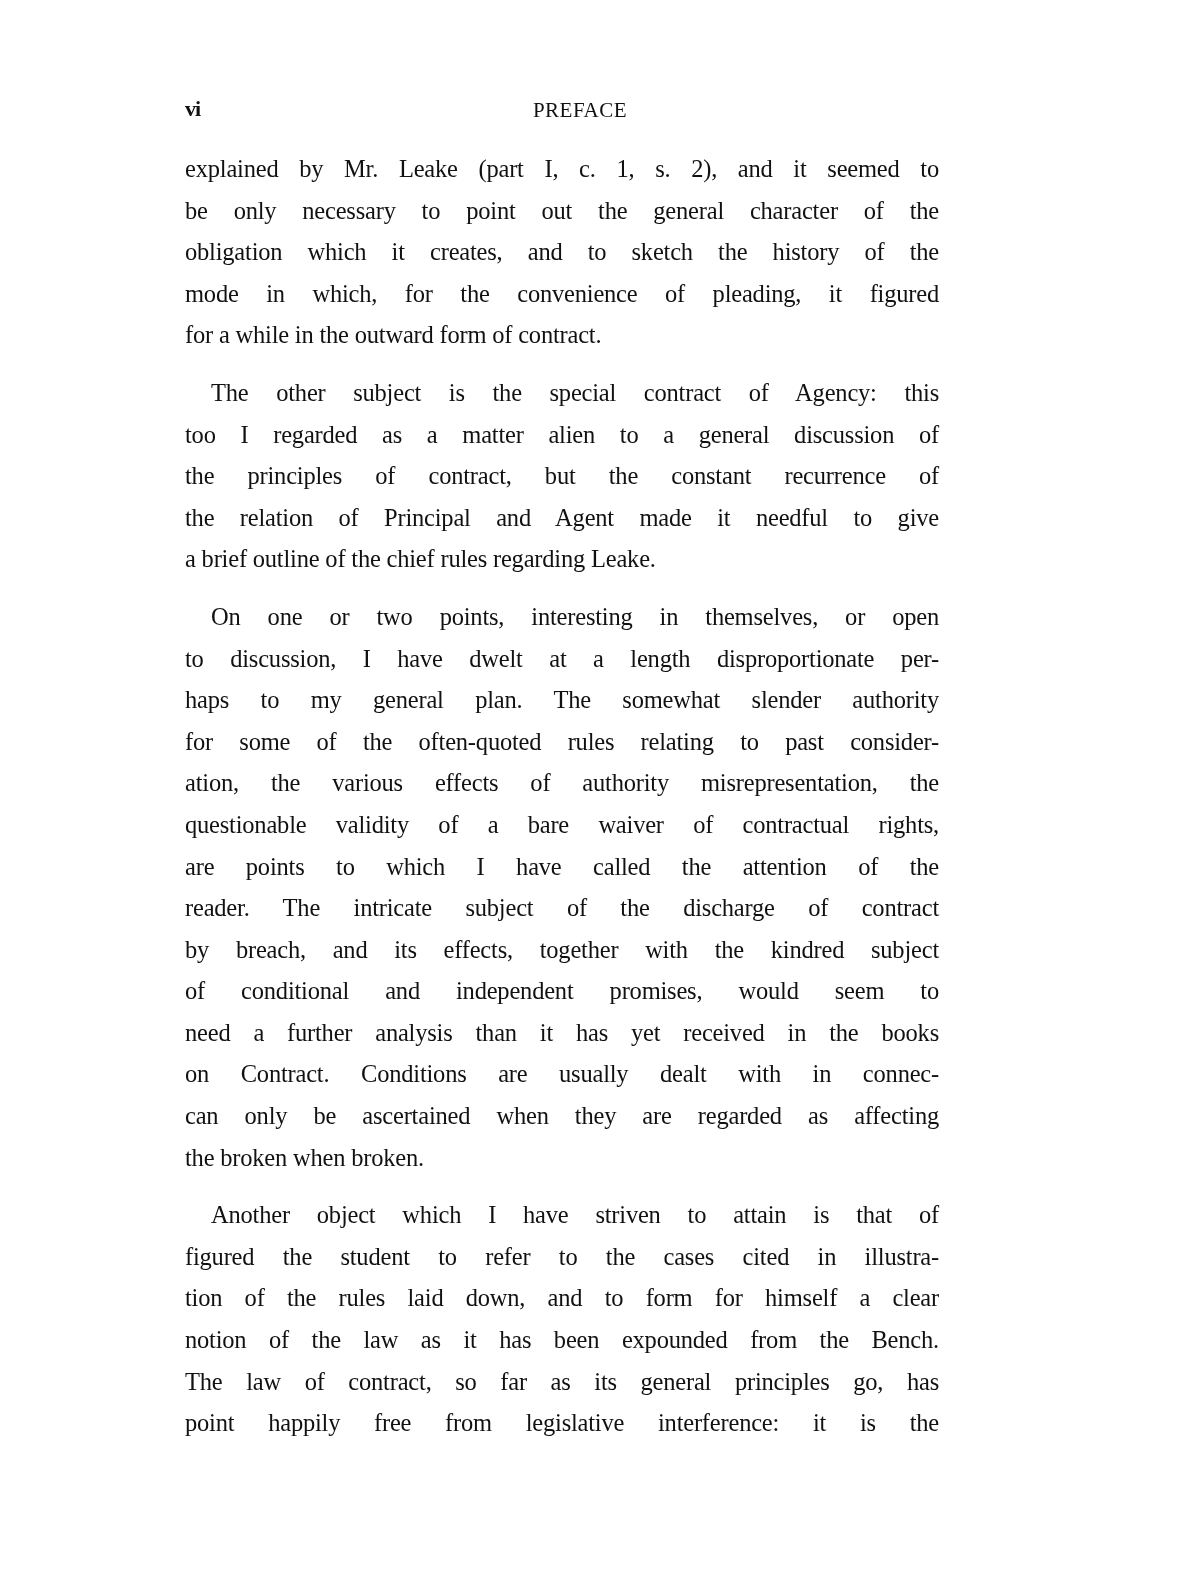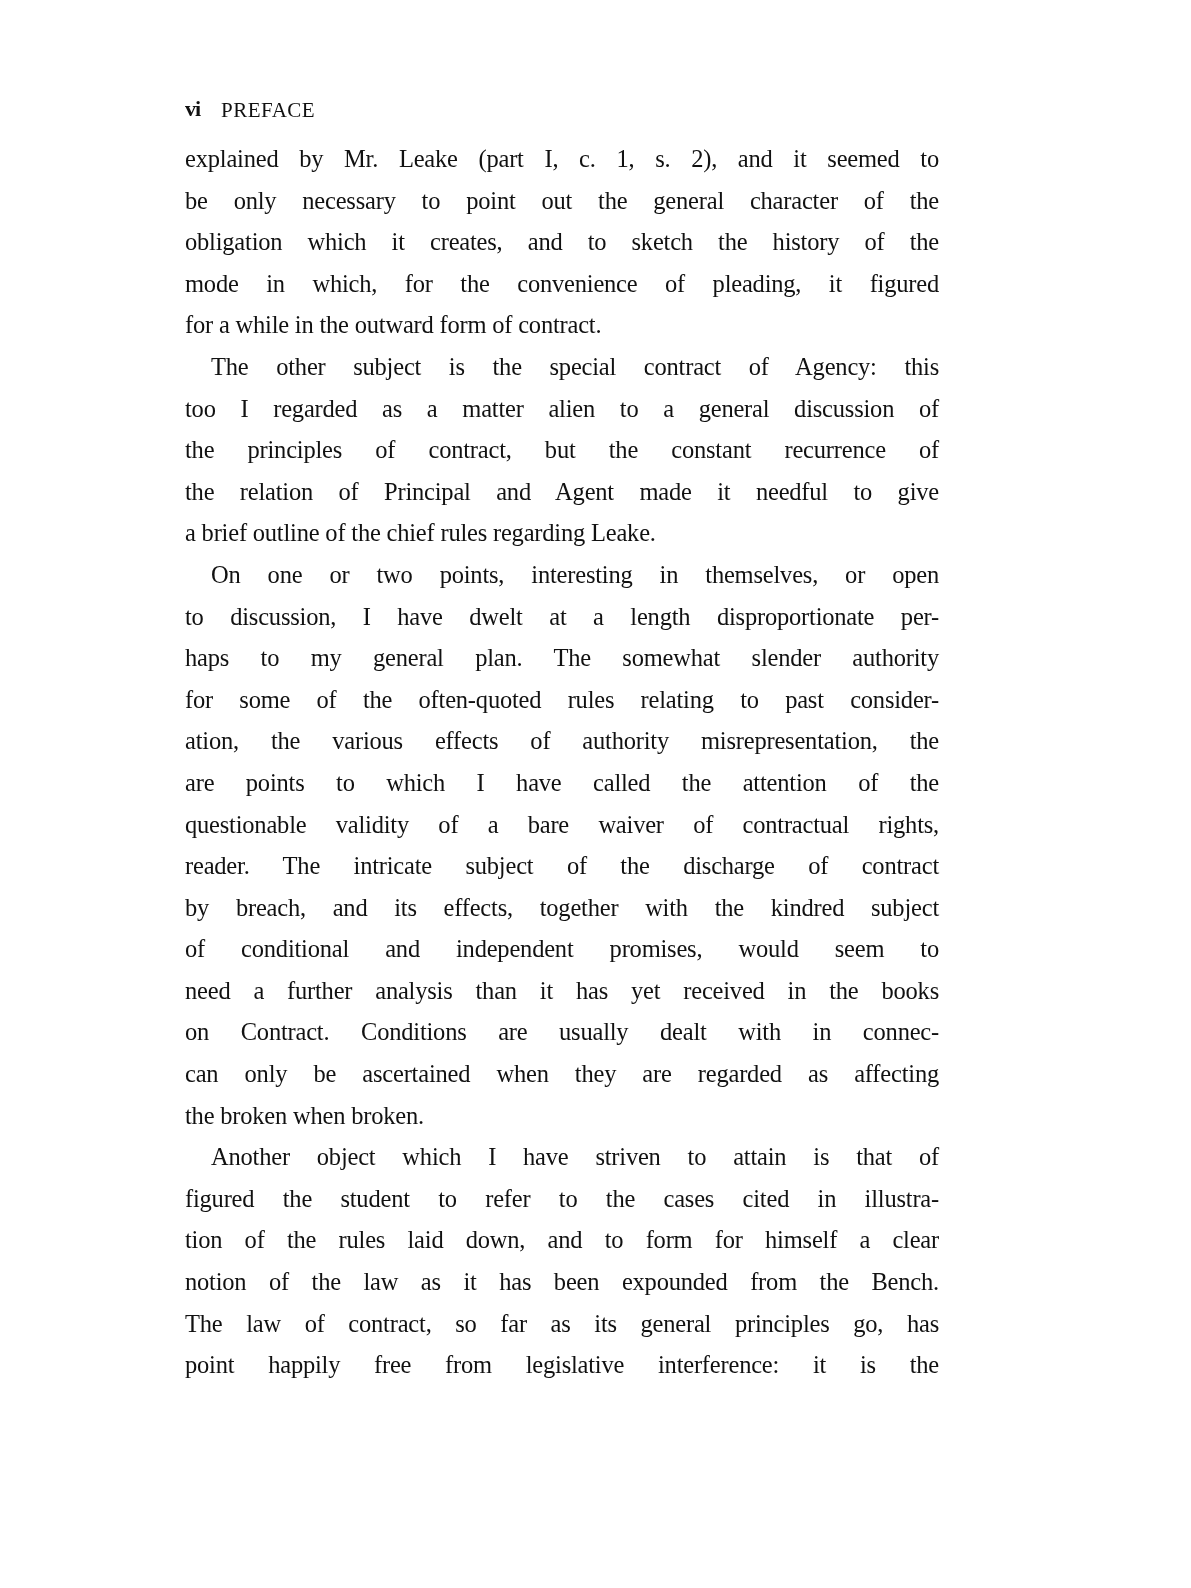--- a/index.html
+++ b/index.html
@@ -17,55 +17,57 @@
     }
     .page {
       position: absolute;
       left: 185px;
       top: 96px;
       width: 754px;
     }
     .running-head {
       position: relative;
       height: 34px;
-      margin-bottom: 8px;
+      margin-bottom: 18px;
     }
     .page-number {
       position: absolute;
       left: 0;
       top: 0;
       font-size: 22px;
       font-weight: bold;
       letter-spacing: -1px;
     }
     .running-title {
       position: absolute;
       left: 16px;
       right: 0;
       top: 2px;
+      text-align: center;
       font-size: 21px;
       letter-spacing: 0.5px;
       padding-left: 20px;
     }
     .line {
       display: block;
       height: 41.6px;
       line-height: 41.6px;
       font-size: 24.5px;
       font-weight: normal;
       white-space: nowrap;
       text-align: justify;
       text-align-last: justify;
       letter-spacing: -0.2px;
     }
     .line.last {
       text-align-last: left;
     }
     .line.indent {
       padding-left: 26px;
+      margin-top: 16px;
     }
   </style>
 </head>
 <body>
 
 <div class="page">
   <div class="running-head">
     <span class="page-number">vi</span>
     <span class="running-title">PREFACE</span>
   </div>
@@ -87,22 +89,22 @@
       <span class="line">the relation of Principal and Agent made it needful to give</span>
       <span class="line last">a brief outline of the chief rules regarding Leake.</span>
     </div>
 
     <div class="paragraph">
       <span class="line indent">On one or two points, interesting in themselves, or open</span>
       <span class="line">to discussion, I have dwelt at a length disproportionate per-</span>
       <span class="line">haps to my general plan.  The somewhat slender authority</span>
       <span class="line">for some of the often-quoted rules relating to past consider-</span>
       <span class="line">ation, the various effects of authority misrepresentation, the</span>
+      <span class="line">questionable validity of a bare waiver of contractual rights,</span>
       <span class="line">are points to which I have called the attention of the</span>
-      <span class="line">questionable validity of a bare waiver of contractual rights,</span>
       <span class="line">reader.  The intricate subject of the discharge of contract</span>
       <span class="line">by breach, and its effects, together with the kindred subject</span>
       <span class="line">of conditional and independent promises, would seem to</span>
       <span class="line">need a further analysis than it has yet received in the books</span>
       <span class="line">on Contract.  Conditions are usually dealt with in connec-</span>
       <span class="line">can only be ascertained when they are regarded as affecting</span>
       <span class="line last">the broken when broken.</span>
     </div>
 
     <div class="paragraph">

